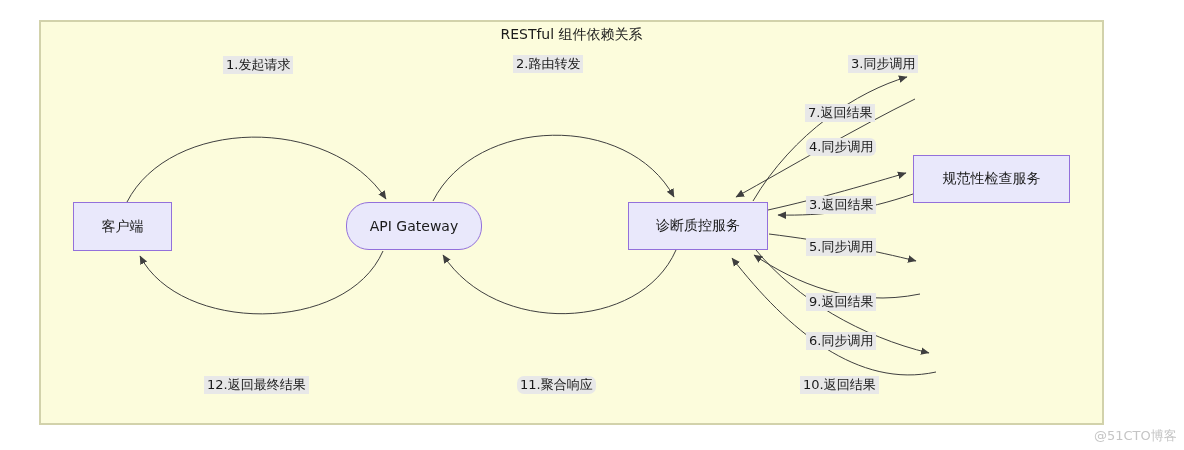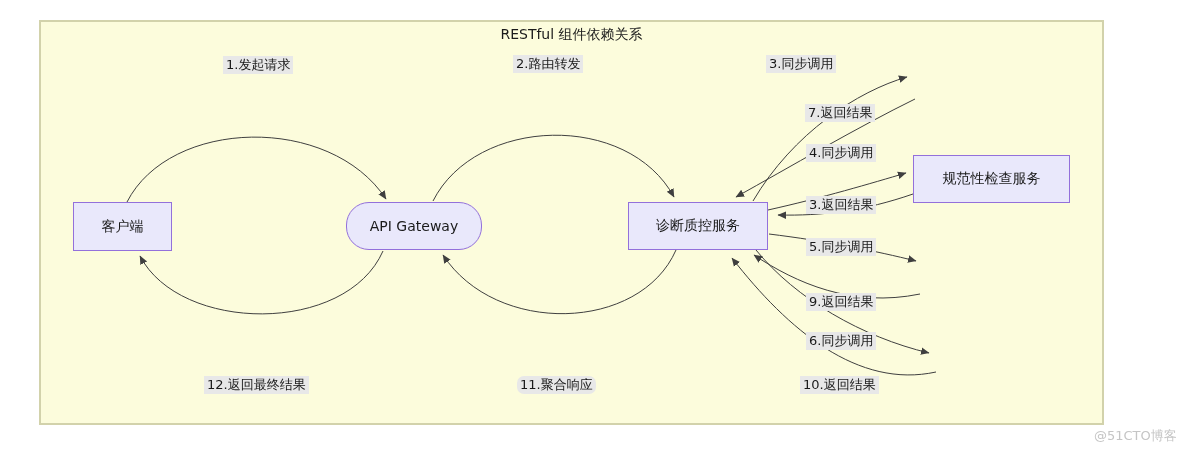--- a/index.html
+++ b/index.html
@@ -77,23 +77,23 @@
 
   <div class="title">RESTful 组件依赖关系</div>
 
   <div class="node" style="left:73px;top:202px;width:99px;height:49px;">客户端</div>
   <div class="node" style="left:346px;top:202px;width:136px;height:48px;border-radius:23px;">API Gateway</div>
   <div class="node" style="left:628px;top:202px;width:140px;height:48px;">诊断质控服务</div>
   <div class="node" style="left:913px;top:155px;width:157px;height:48px;">规范性检查服务</div>
 
   <div class="elabel" style="left:223px;top:56px;">1.发起请求</div>
   <div class="elabel" style="left:513px;top:55px;">2.路由转发</div>
-  <div class="elabel" style="left:766px;top:55px;">3.同步调用</div>
+  <div class="elabel" style="left:848px;top:55px;">3.同步调用</div>
   <div class="elabel" style="left:805px;top:104px;">7.返回结果</div>
-  <div class="elabel" style="left:806px;top:144px;">4.同步调用</div>
+  <div class="elabel" style="left:806px;top:138px;border-radius:6px;">4.同步调用</div>
   <div class="elabel" style="left:806px;top:196px;">3.返回结果</div>
   <div class="elabel" style="left:806px;top:238px;">5.同步调用</div>
   <div class="elabel" style="left:806px;top:293px;text-align:center;">9.返回结果</div>
   <div class="elabel" style="left:806px;top:332px;">6.同步调用</div>
   <div class="elabel" style="left:800px;top:376px;">10.返回结果</div>
   <div class="elabel" style="left:517px;top:376px;border-radius:7px;">11.聚合响应</div>
   <div class="elabel" style="left:204px;top:376px;">12.返回最终结果</div>
 
   <div class="watermark">@51CTO博客</div>
 </div>

